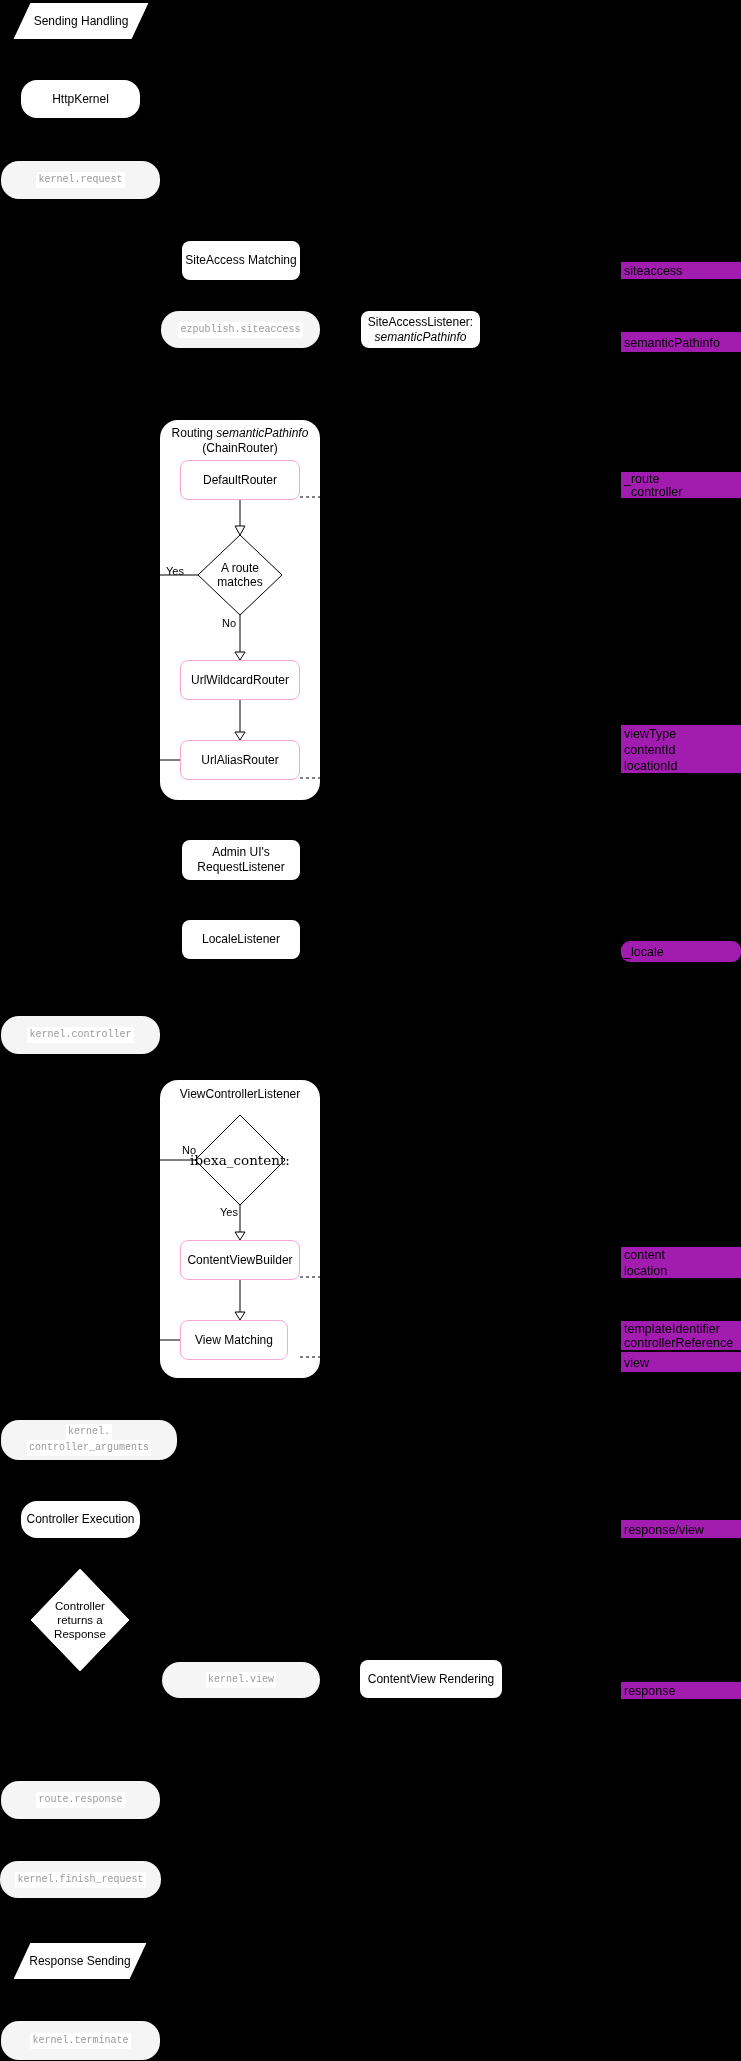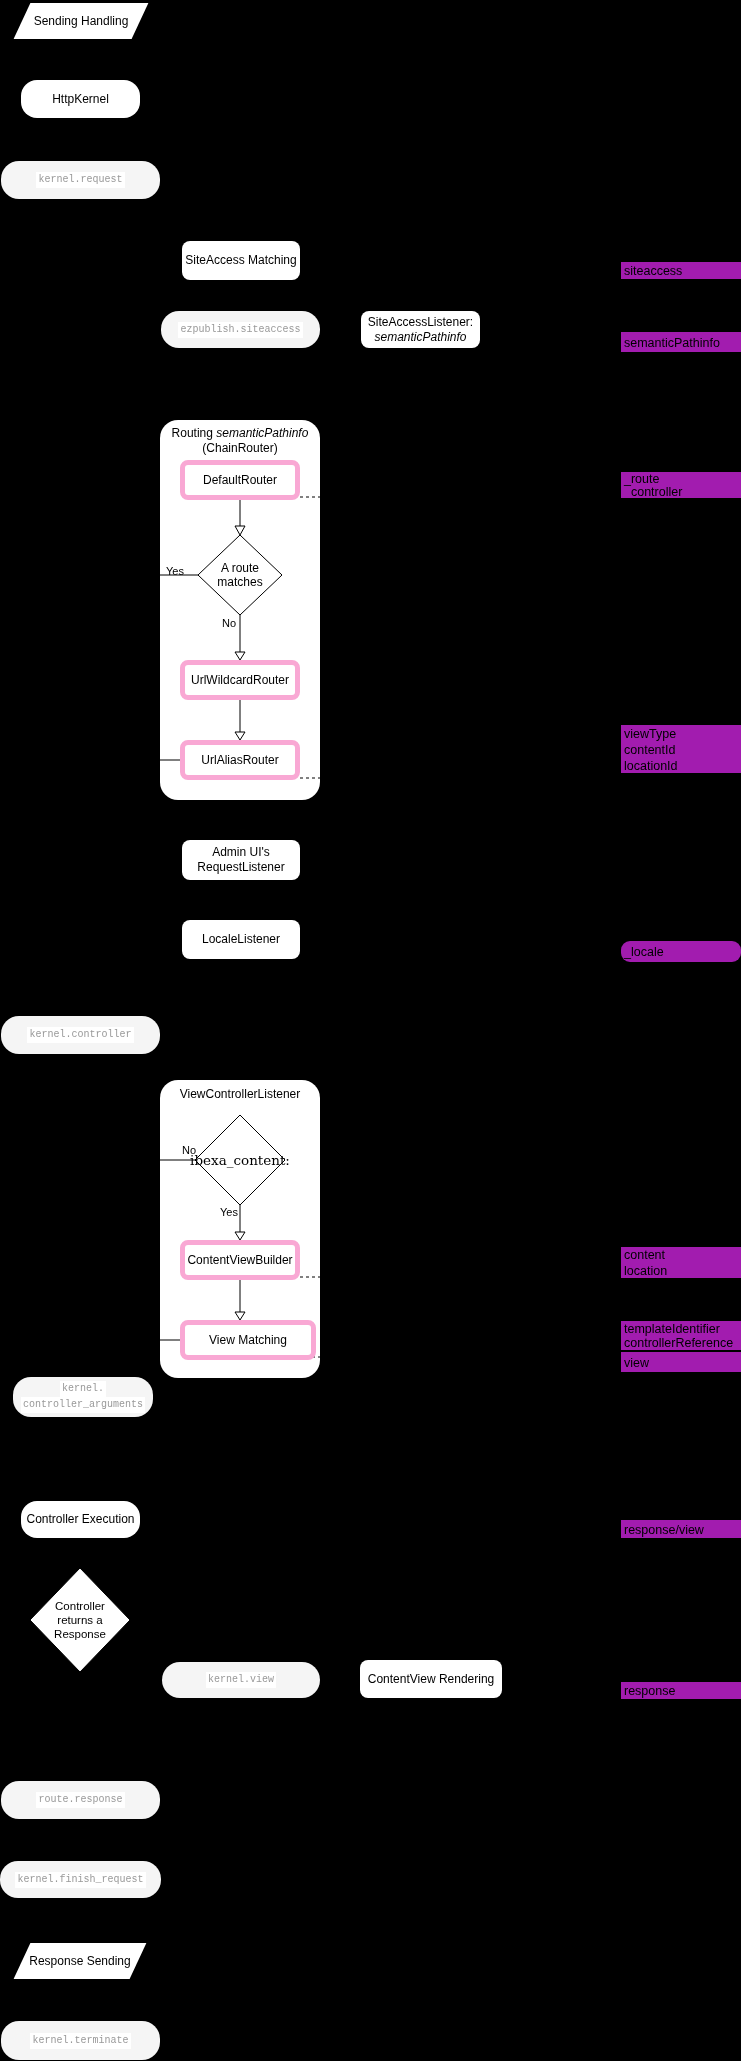--- a/index.html
+++ b/index.html
@@ -3,21 +3,21 @@
 <meta charset="utf-8">
 <style>
   html,body{margin:0;padding:0;background:#000;}
   #canvas{position:relative;width:741px;height:2061px;background:#000;overflow:hidden;
           font-family:"Liberation Sans",sans-serif;color:#000;}
   .abs{position:absolute;box-sizing:border-box;}
   
   .node{background:#fff;display:flex;flex-direction:column;align-items:center;justify-content:center;
         text-align:center;font-size:12px;line-height:15px;z-index:3;border-radius:16px;}
   .round{border-radius:8px;}
-  .inner{border:5px solid #f9a8d4;}
+  .inner{border:1px solid #f9a8d4;}
   
   .event{background:#f5f5f5;border-radius:18px;display:flex;flex-direction:column;align-items:center;
          justify-content:center;text-align:center;z-index:3;
          font-family:"Liberation Mono","DejaVu Sans Mono",monospace;font-size:10px;line-height:16px;color:#999;}
   .event span{background:#fff;padding:0 2px;}
   
   .container{background:#fff;border-radius:18px;z-index:1;}
   .ctitle{position:absolute;left:0;right:0;text-align:center;font-size:12px;line-height:15px;z-index:2;}
   
   .side{background:#a21caf;z-index:3;font-size:12.5px;line-height:16px;padding:1px 0 0 3px;
@@ -134,25 +134,25 @@
   </svg>
 
   <div class="dtext serif" style="left:192px;top:1152px;width:96px;height:16px;">ibexa_content:</div>
   <div class="dlabel" style="left:182px;top:1144px;">No</div>
   <div class="dlabel" style="left:220px;top:1206px;">Yes</div>
 
   <div class="abs node inner round" style="left:180px;top:1240px;width:120px;height:40px;">
     <span>ContentViewBuilder</span>
   </div>
 
-  <div class="abs node inner round" style="left:180px;top:1320px;width:136px;height:40px;text-align:right;">
+  <div class="abs node inner round" style="left:180px;top:1320px;width:108px;height:40px;text-align:right;">
     <span>View Matching</span>
   </div>
 
-  <div class="abs event" style="left:1px;top:1377px;width:140px;height:40px;margin-left:12px;">
+  <div class="abs event" style="left:1px;top:1420px;width:176px;height:40px;">
     <span>kernel.</span>
     <span>controller_arguments</span>
   </div>
 
   <div class="abs node" style="left:21px;top:1501px;width:119px;height:37px;">
     <span>Controller Execution</span>
   </div>
 
   <svg class="abs svgl" style="left:26px;top:1566px;z-index:3;" width="108" height="108" viewBox="0 0 108 108">
     <polygon points="54,2 104,54 54,106 4,54" fill="#fff" stroke="#000"></polygon>

